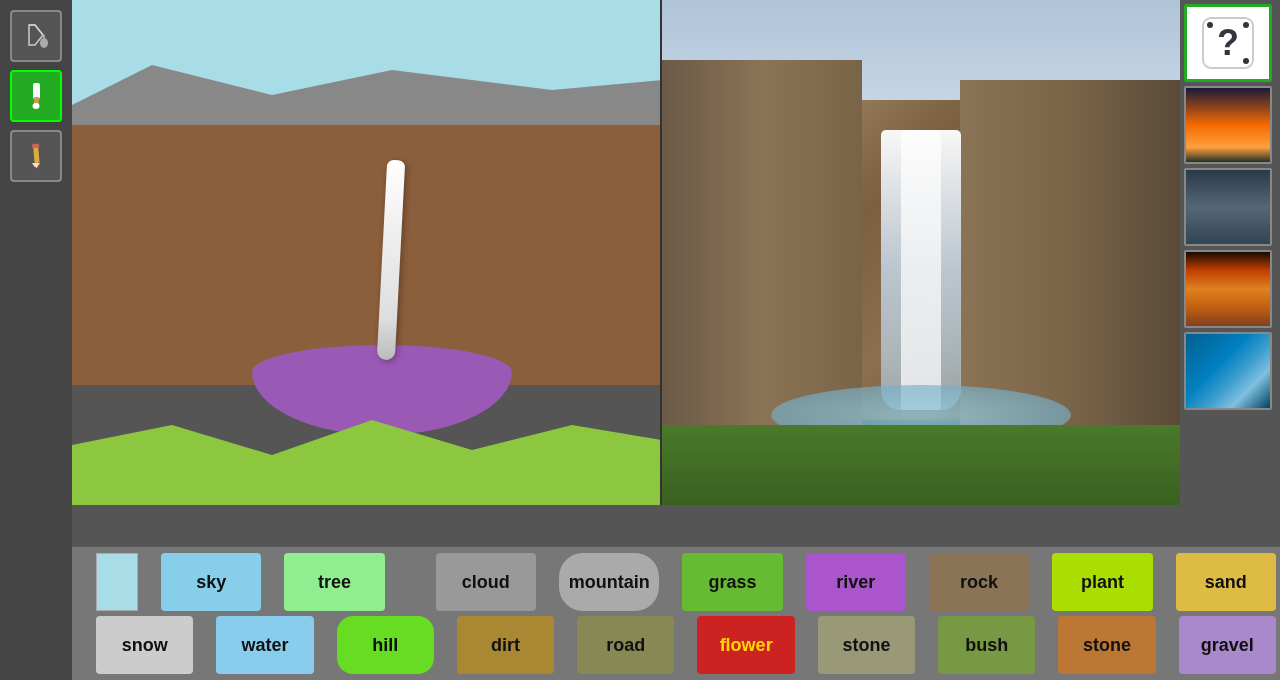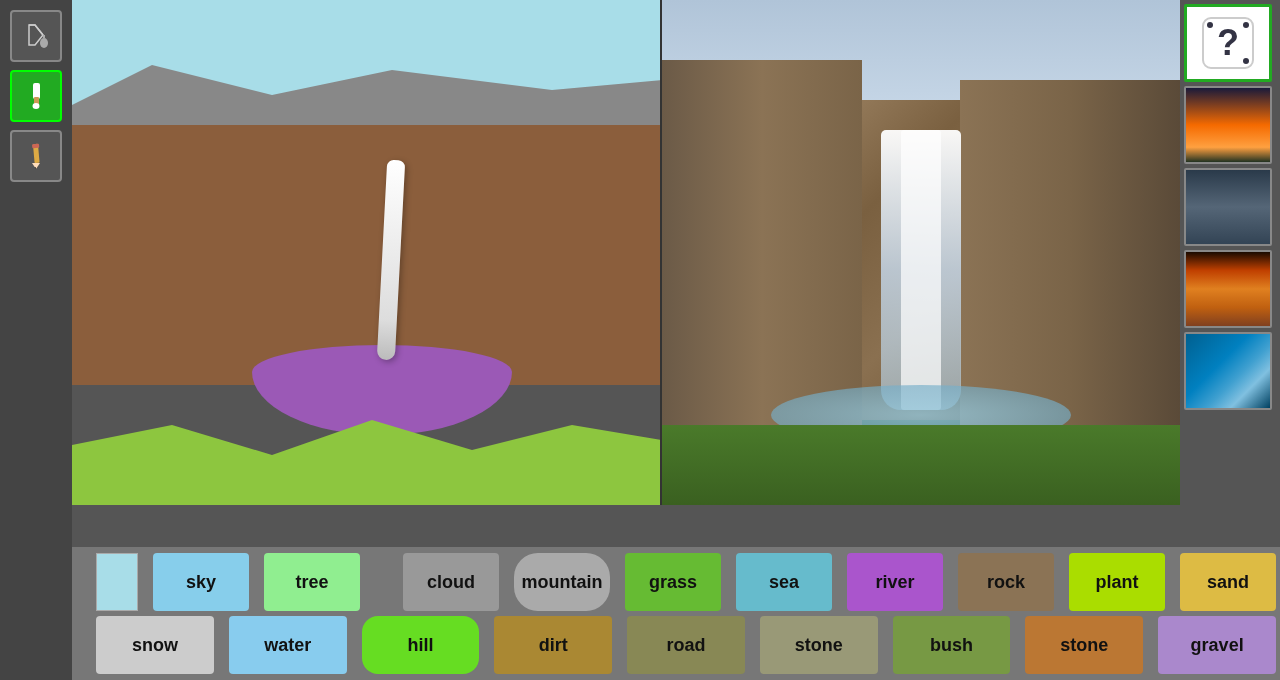--- a/index.html
+++ b/index.html
@@ -240,21 +240,21 @@
     #labels-area {
       background: #777;
       padding: 6px 4px;
       display: flex;
       flex-direction: column;
       gap: 5px;
     }
     #labels-row1, #labels-row2 {
       display: flex;
       flex-direction: row;
-      gap: 15px;
+      gap: 23px;
       align-items: flex-end;
       padding-left: 20px;
     }
     .label-swatch {
       width: 42px;
       height: 58px;
       border: 1px solid #aaa;
       flex-shrink: 0;
     }
     .label-btn {
@@ -351,32 +351,32 @@
 
   <div id="labels-area">
     <div id="labels-row1">
       <div class="label-swatch" style="background:#a8dde8;"></div>
 
     <button class="label-btn" style="background: rgb(135, 206, 235); color: rgb(17, 17, 17);">sky</button>
         <button class="label-btn" style="background: rgb(144, 238, 144); color: rgb(17, 17, 17);">tree</button>
         <button class="label-btn" style="background: rgb(153, 153, 153); color: rgb(17, 17, 17); margin-left: 28px;">cloud</button>
         <button class="label-btn" style="background: rgb(170, 170, 170); color: rgb(17, 17, 17); border-radius: 24px;">mountain</button>
         <button class="label-btn" style="background: rgb(102, 187, 51); color: rgb(17, 17, 17);">grass</button>
-        <button class="label-btn" style="background: rgb(102, 187, 204); color: rgb(17, 17, 17);">sea</button>
         <button class="label-btn" style="background: rgb(170, 85, 204); color: rgb(17, 17, 17);">river</button>
         <button class="label-btn" style="background: rgb(139, 115, 85); color: rgb(17, 17, 17);">rock</button>
         <button class="label-btn" style="background: rgb(170, 221, 0); color: rgb(17, 17, 17);">plant</button>
         <button class="label-btn" style="background: rgb(221, 187, 68); color: rgb(17, 17, 17);">sand</button>
       </div>
     <div id="labels-row2">
 
     <button class="label-btn" style="background: rgb(204, 204, 204); color: rgb(17, 17, 17);">snow</button>
         <button class="label-btn" style="background: rgb(136, 204, 238); color: rgb(17, 17, 17);">water</button>
         <button class="label-btn" style="background: rgb(102, 221, 34); color: rgb(17, 17, 17); border-radius: 16px;">hill</button>
         <button class="label-btn" style="background: rgb(170, 136, 51); color: rgb(17, 17, 17);">dirt</button>
         <button class="label-btn" style="background: rgb(136, 136, 85); color: rgb(17, 17, 17);">road</button>
+        <button class="label-btn" style="background: rgb(204, 34, 34); color: rgb(255, 215, 0);">flower</button>
         <button class="label-btn" style="background: rgb(153, 153, 119); color: rgb(17, 17, 17);">stone</button>
         <button class="label-btn" style="background: rgb(119, 153, 68); color: rgb(17, 17, 17);">bush</button>
         <button class="label-btn" style="background: rgb(187, 119, 51); color: rgb(17, 17, 17);">stone</button>
         <button class="label-btn" style="background: rgb(170, 136, 204); color: rgb(17, 17, 17);">gravel</button>
       </div>
   </div>
 </div>
 
 </body></html>

